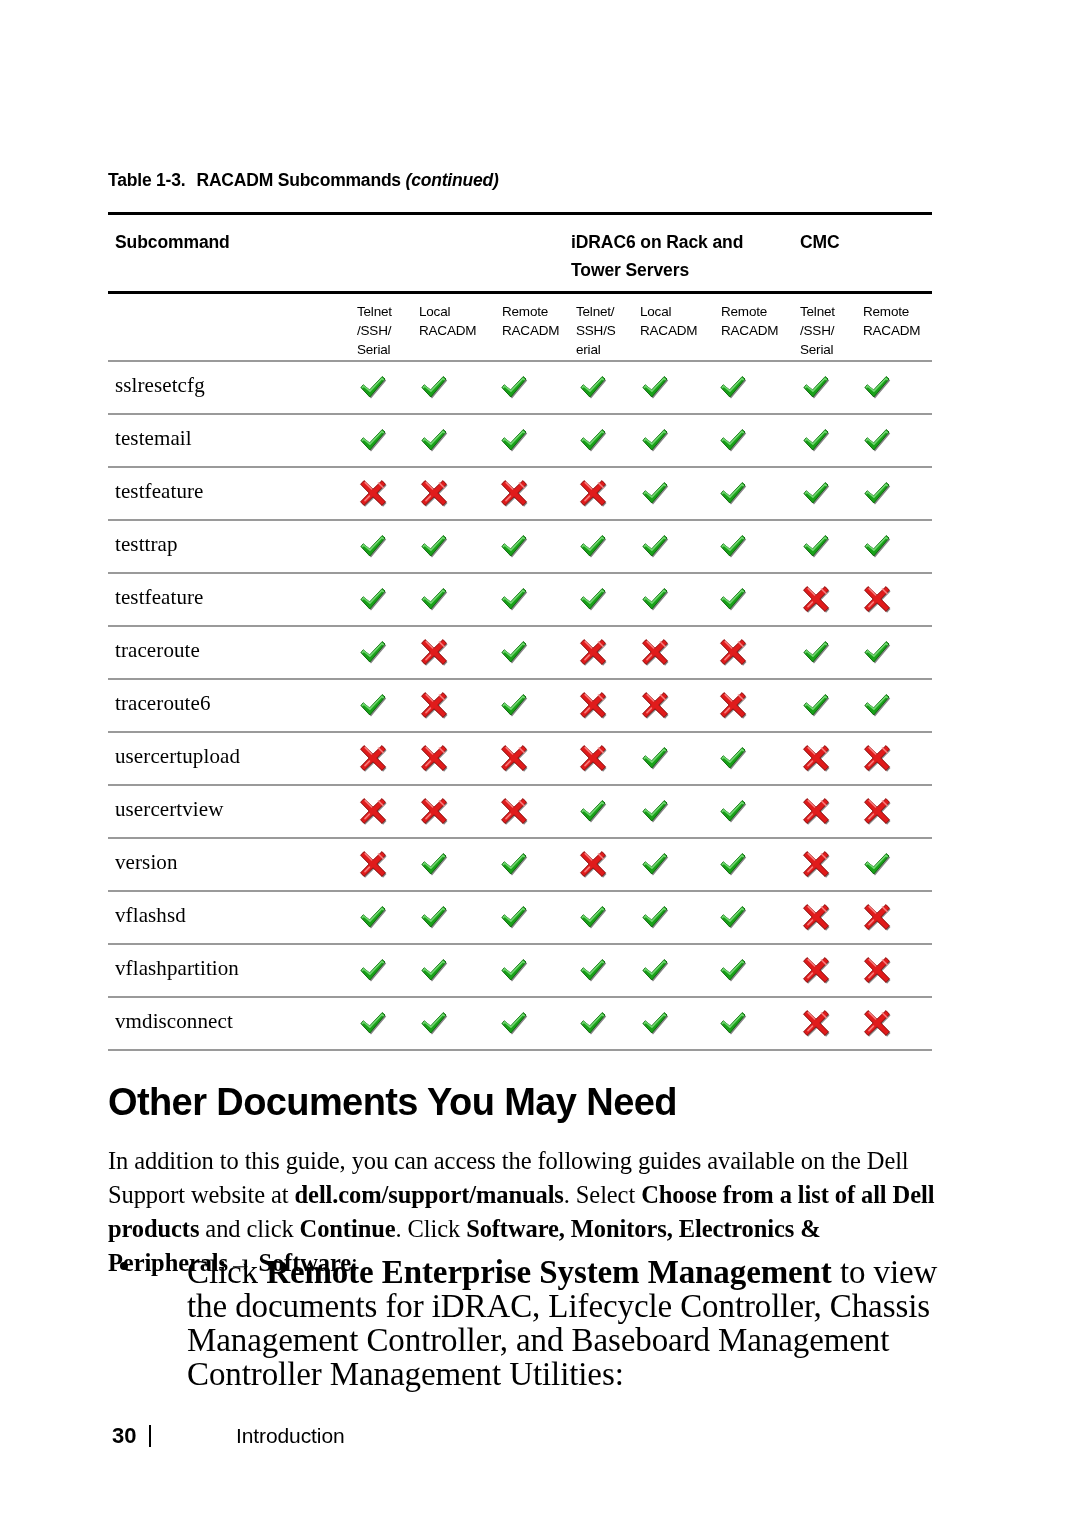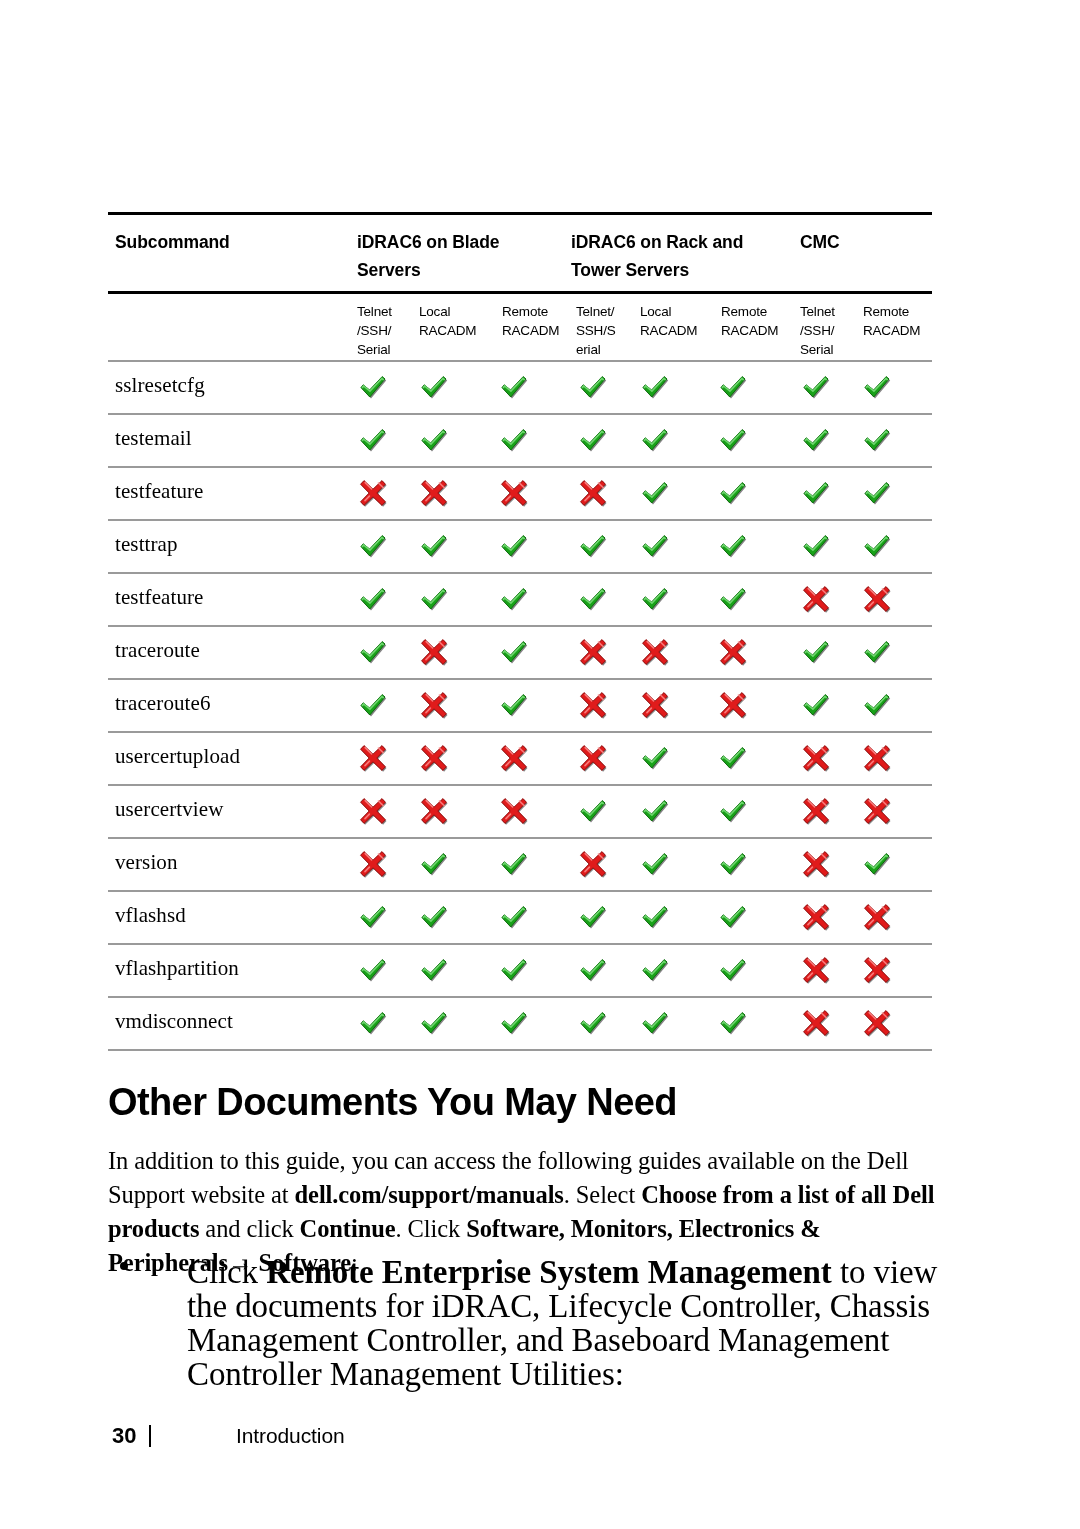--- a/index.html
+++ b/index.html
@@ -200,28 +200,31 @@
     font-weight: normal;
     letter-spacing: -0.1px;
     margin-left: 34px;
   }
 </style>
 </head>
 <body>
 
 <div class="page">
 
+  <div class="table-caption">
+    <span class="cap-num">Table 1-3.</span><span class="cap-title">RACADM Subcommands</span>
+    <span class="cap-cont">(continued)</span>
+  </div>
 
   <div class="tbl">
 
     <div class="rule-top"></div>
 
     <div class="hdr-main">
       <div class="cell hm-sub">Subcommand</div>
-      <div class="cell hm-blade">iDRAC6 on Blade Servers</div>
       <div class="cell hm-rack">iDRAC6 on Rack and Tower Servers</div>
       <div class="cell hm-cmc">CMC</div>
     </div>
 
     <div class="rule-mid"></div>
 
     <div class="hdr-sub" id="sub-header-row">
         <div class="scell" style="left: 249px;">
           <div>Telnet</div>
           <div>/SSH/</div>

